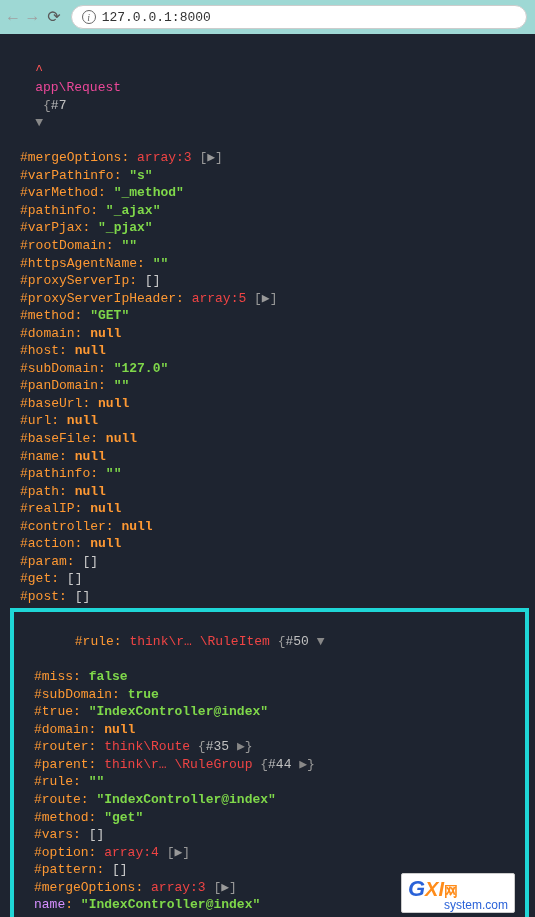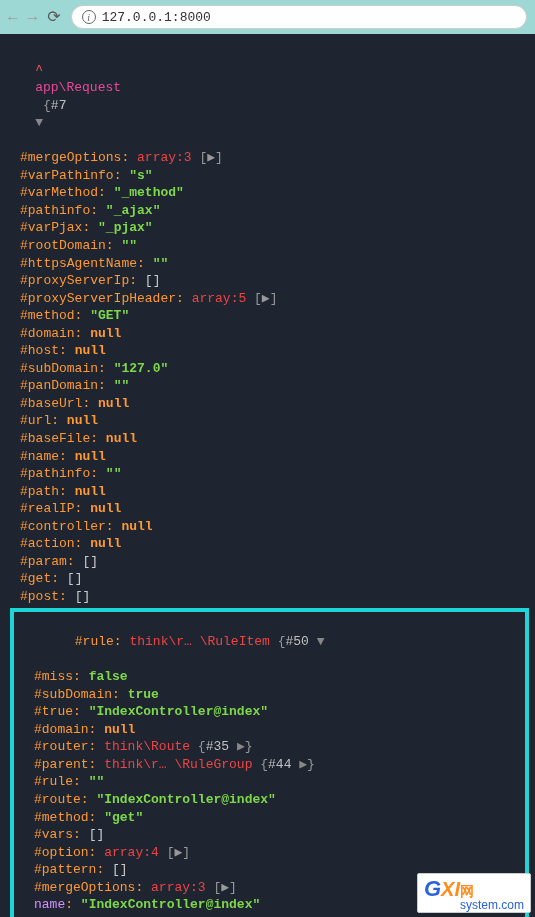--- a/index.html
+++ b/index.html
@@ -71,21 +71,21 @@
     .pubkey { color: #d68fff; }
     .highlight-box {
       border: 4px solid #1fd6d6;
       margin: 2px 6px 2px 10px;
       padding: 4px 0 6px 0;
     }
     .highlight-box .line { padding-left: 14px; }
     .highlight-box .indent1 { padding-left: 20px; }
     .logo {
       position: absolute;
-      right: 4px;
+      right: 20px;
       bottom: 4px;
       background: #fff;
       border: 1px solid #ccc;
       padding: 2px 6px 0 6px;
       font-family: Arial, sans-serif;
       border-radius: 2px;
     }
     .logo .g { color: #2a62d8; font-size: 22px; font-weight: bold; font-style: italic; }
     .logo .xi { color: #ff8c1a; font-size: 20px; font-weight: bold; font-style: italic; }
     .logo .cn { color: #ff8c1a; font-size: 14px; font-weight: bold; }

